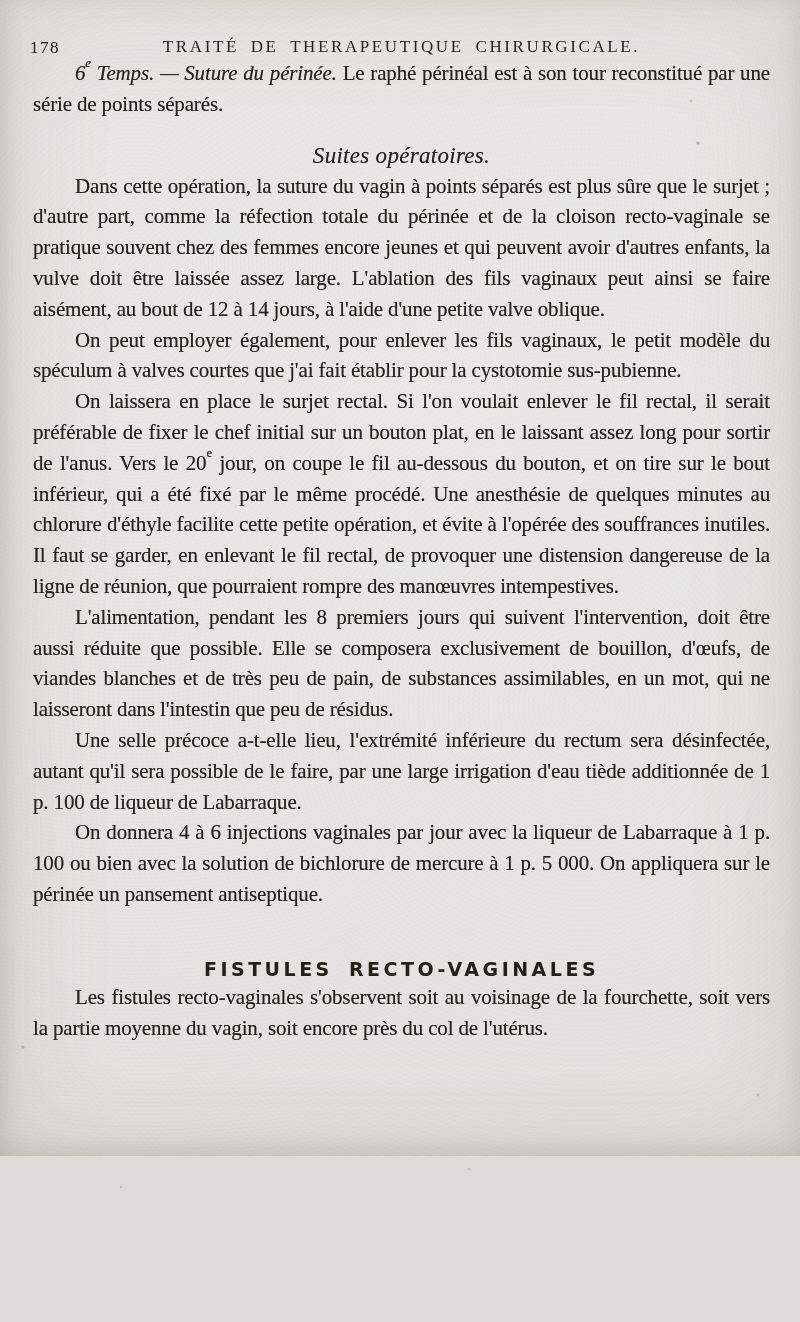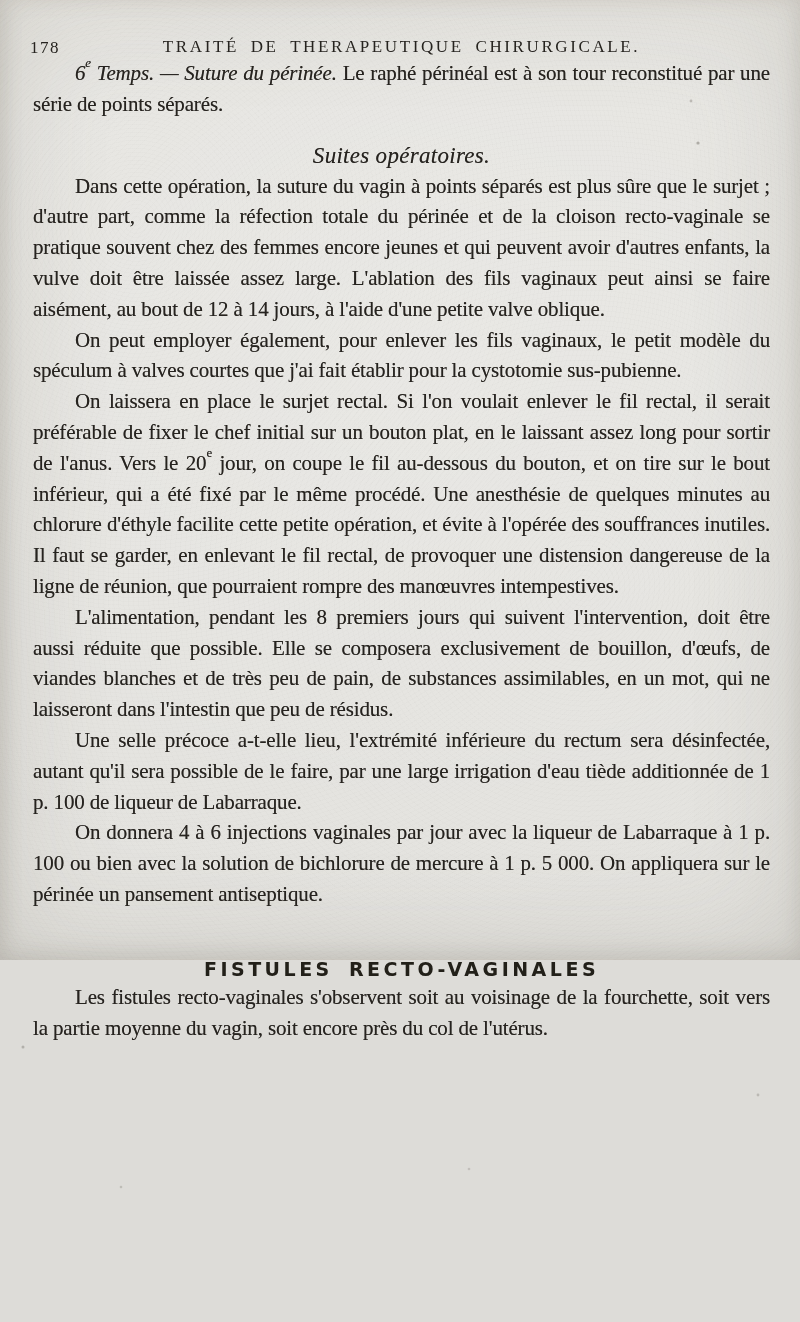--- a/index.html
+++ b/index.html
@@ -6,21 +6,21 @@
     margin: 0; padding: 0;
   }
   body {
     width: 800px; height: 1322px;
     overflow: hidden;
     background: #dddcd8;
     font-family: "Liberation Serif", serif;
   }
   .page {
     position: relative;
-    width: 800px; height: 960px;
+    width: 800px; height: 1156px;
     color: #26231f;
     background:
       radial-gradient(130% 90% at 52% 38%, rgba(255,255,255,0.16), rgba(255,255,255,0) 70%),
       linear-gradient(180deg, #efede9 0px, #e9e8e4 16px, #e6e5e1 60px, #e3e2de 100%);
     box-shadow:
       inset 0 0 110px rgba(115,108,96,0.20),
       inset 4px 0 20px rgba(115,108,96,0.13),
       inset 0 -6px 24px rgba(115,108,96,0.12);
   }
   .grain {

